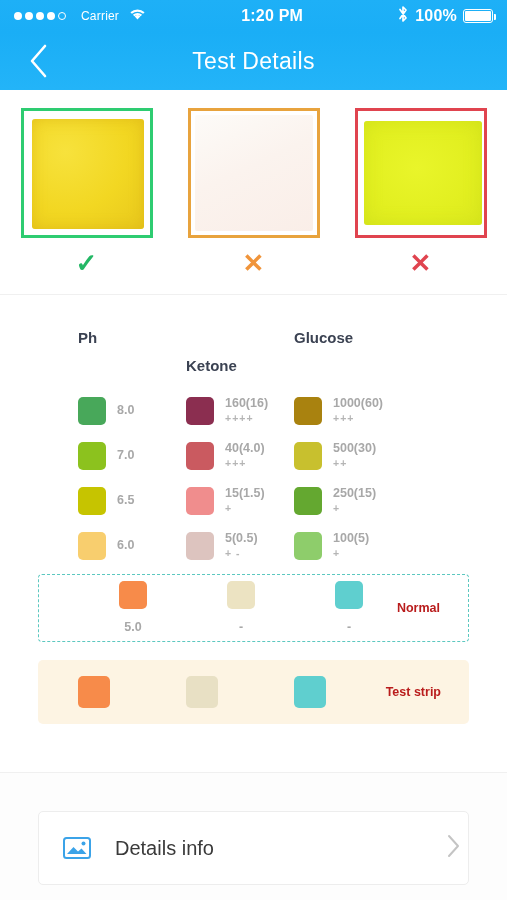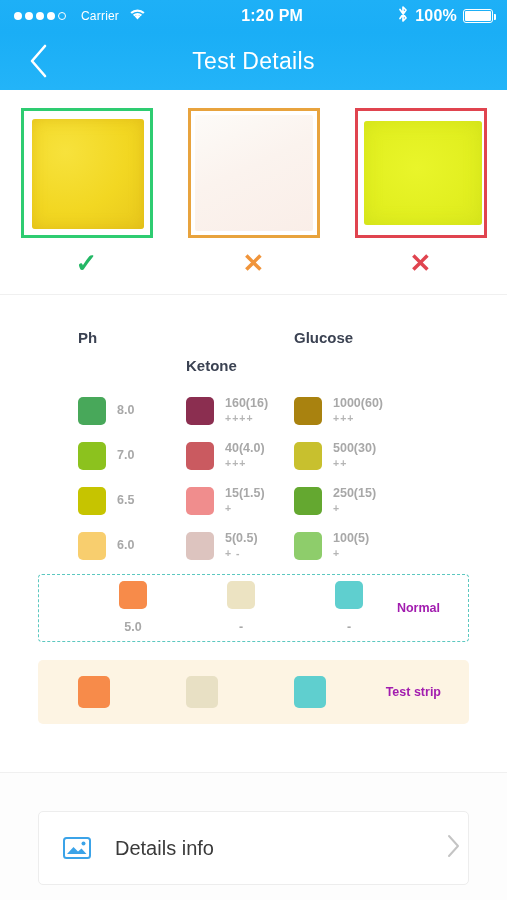--- a/index.html
+++ b/index.html
@@ -95,21 +95,21 @@
   .cval .plus { display:block; font-size:10.5px; color:#b5b5b5; letter-spacing:1px; }
 
   
   .normal-wrap { padding:6px 38px 0; }
   .normal-row {
     border:1.6px dashed #5cc8c0; border-radius:4px;
     height:68px; display:flex; align-items:center; padding-left:40px;
     position:relative;
   }
   .normal-row .cell { width:108px;flex-direction:column; }
-  .row-label { position:absolute; right:28px; font-size:12.5px; font-weight:bold; color:#a21caf; }
+  .row-label { position:absolute; right:28px; font-size:12.5px; font-weight:bold; color:#b91c1c; }
 
   .strip-wrap { padding:18px 38px 12px; }
   .strip-row {
     background:#fdf4e3; border-radius:5px; height:64px;
     display:flex; align-items:center; padding-left:40px; position:relative;
   }
   .strip-row .cell { width:108px; }
   .strip-row .sw { width:32px; height:32px; }
 
   .divider2 { height:1px; background:#f0f0f0; margin-top:36px; }

